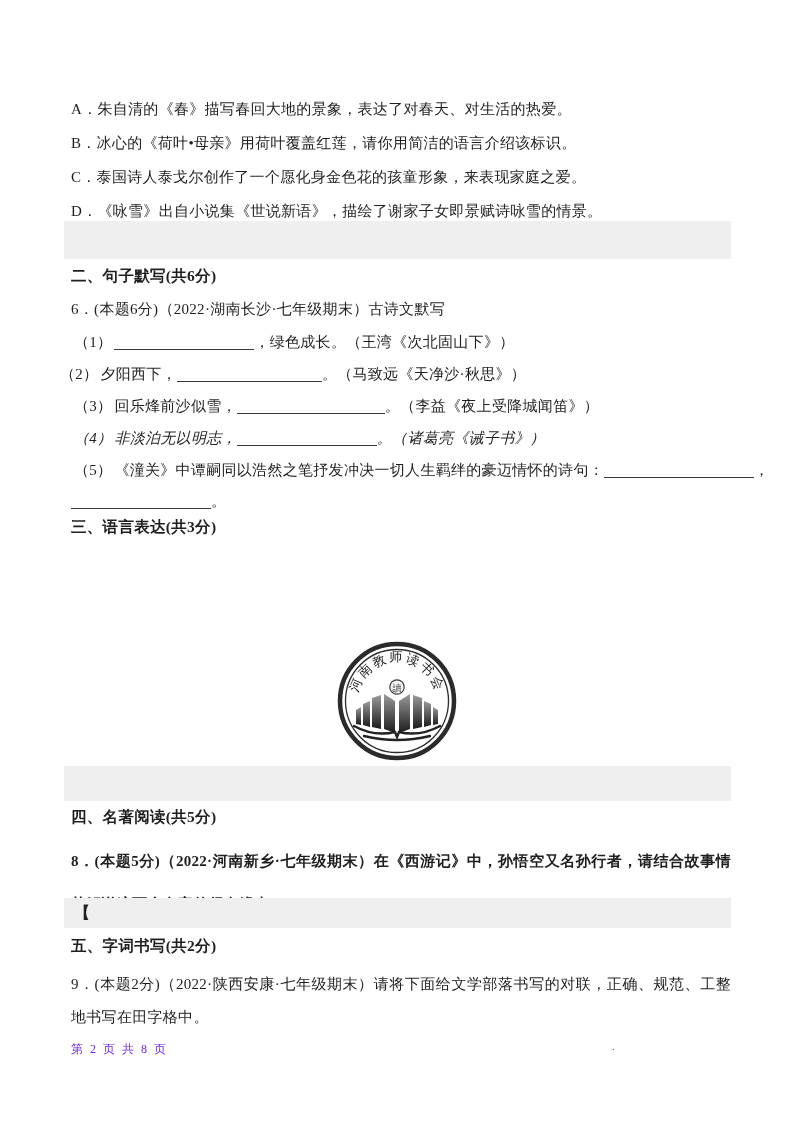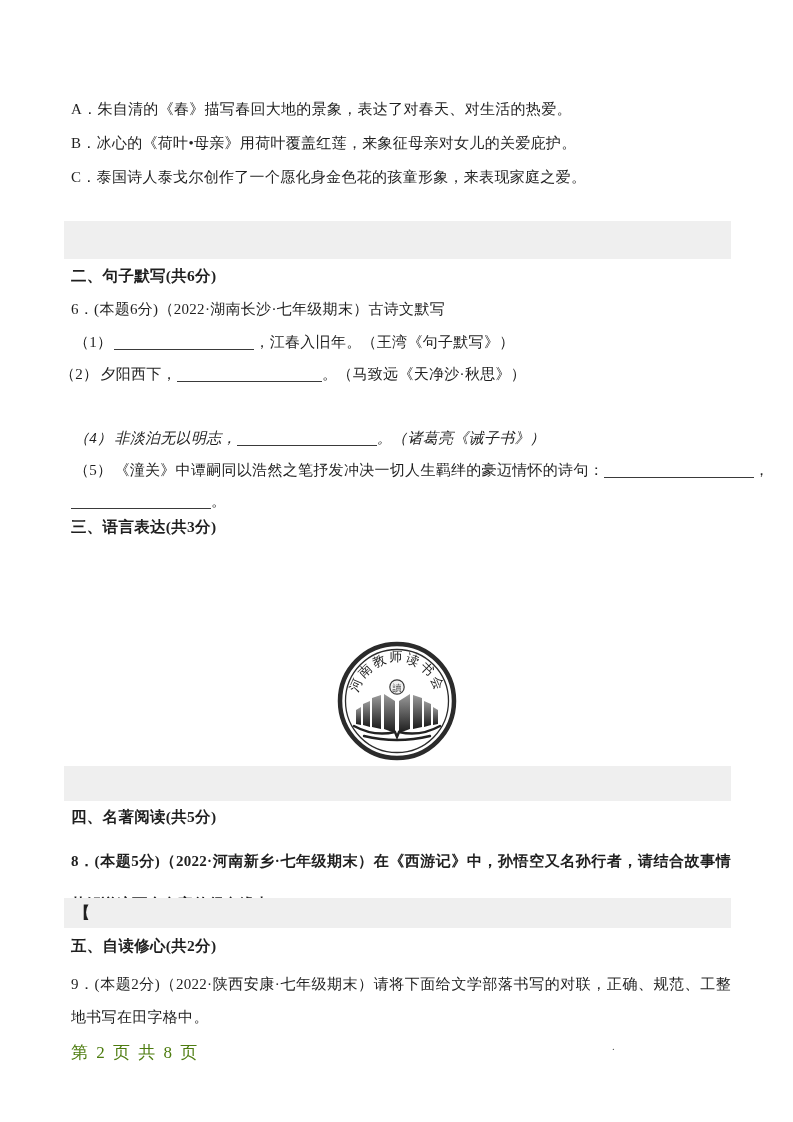--- a/index.html
+++ b/index.html
@@ -11,43 +11,47 @@
   #page{position:relative;width:793px;height:1122px;background:#ffffff;}
   .abs{position:absolute;}
   .line{font-size:15px;white-space:nowrap;letter-spacing:.3px;}
   .para{font-size:15px;line-height:32px;text-align:justify;letter-spacing:.3px;width:660px;}
   .heading{font-size:15.5px;font-weight:bold;white-space:nowrap;letter-spacing:.3px;}
   .band{background:#efefef;left:64px;width:667px;}
   .blank{display:inline-block;border-bottom:1px solid #3a3a3a;height:15px;vertical-align:-3px;}
   .w140{width:140px;} .w145{width:145px;} .w148{width:148px;} .w150{width:150px;}
   .num{margin-right:2px;}
   .bracket{font-size:16px;font-weight:bold;line-height:30px;padding-left:10px;}
-  .footer{font-size:17px;color:#4d7c0f;letter-spacing:2px;white-space:nowrap;}
+  .footer{font-size:12px;color:#6d28d9;letter-spacing:2px;white-space:nowrap;}
   .stray{font-size:11px;color:#555;}
   .logo-box{width:122px;height:122px;}
 </style>
 </head>
 <body>
 
 <div id="page">
 
   <div class="abs line" style="left:71px;top:100px;">A．朱自清的《春》描写春回大地的景象，表达了对春天、对生活的热爱。</div>
-  <div class="abs line" style="left:71px;top:134px;">B．冰心的《荷叶•母亲》用荷叶覆盖红莲，来象征母亲对女儿的关爱庇护。</div>
+  <div class="abs line" style="left:71px;top:134px;">B．冰心的《荷叶•母亲》用荷叶覆盖红莲，请你用简洁的语言介绍该标识。</div>
   <div class="abs line" style="left:71px;top:168px;">C．泰国诗人泰戈尔创作了一个愿化身金色花的孩童形象，来表现家庭之爱。</div>
+  <div class="abs line" style="left:71px;top:202px;">D．《咏雪》出自小说集《世说新语》，描绘了谢家子女即景赋诗咏雪的情景。</div>
 
   <div class="abs band" style="top:221px;height:38px;"></div>
 
   <div class="abs heading" style="left:71px;top:266px;">二、句子默写(共6分)</div>
   <div class="abs line" style="left:71px;top:300px;">6．(本题6分)（2022·湖南长沙·七年级期末）古诗文默写</div>
 
   <div class="abs line" style="left:74px;top:333px;">
-    <span class="num">（1）</span><span></span><span class="blank w140"></span><span>，江春入旧年。（王湾《句子默写》）</span>
+    <span class="num">（1）</span><span></span><span class="blank w140"></span><span>，绿色成长。（王湾《次北固山下》）</span>
   </div>
   <div class="abs line" style="left:60px;top:365px;">
     <span class="num">（2）</span><span>夕阳西下，</span><span class="blank w145"></span><span>。（马致远《天净沙·秋思》）</span>
+  </div>
+  <div class="abs line" style="left:74px;top:397px;">
+    <span class="num">（3）</span><span>回乐烽前沙似雪，</span><span class="blank w148"></span><span>。（李益《夜上受降城闻笛》）</span>
   </div>
   <div class="abs line" style="left:74px;top:429px;font-style:italic;">
     <span class="num">（4）</span><span>非淡泊无以明志，</span><span class="blank w140"></span><span>。（诸葛亮《诫子书》）</span>
   </div>
   <div class="abs line" style="left:74px;top:461px;">
     <span class="num">（5）</span><span>《潼关》中谭嗣同以浩然之笔抒发冲决一切人生羁绊的豪迈情怀的诗句：</span><span class="blank w150"></span><span>，</span>
   </div>
   <div class="abs line" style="left:71px;top:492px;">
     <span class="blank w140"></span><span>。</span>
   </div>
@@ -94,19 +98,19 @@
 
   <div class="abs band" style="top:766px;height:35px;"></div>
 
   <div class="abs heading" style="left:71px;top:807px;">四、名著阅读(共5分)</div>
   <div class="abs para" style="left:71px;top:840px;line-height:43px;font-weight:bold;">8．(本题5分)（2022·河南新乡·七年级期末）在《西游记》中，孙悟空又名孙行者，请结合故事情节解说这两个名字的得名缘由。</div>
 
   <div class="abs band" style="top:898px;height:30px;">
     <span class="bracket">【</span>
   </div>
 
-  <div class="abs heading" style="left:71px;top:936px;">五、自读修心(共2分)</div>
+  <div class="abs heading" style="left:71px;top:936px;">五、字词书写(共2分)</div>
   <div class="abs para" style="left:71px;top:968px;line-height:33px;">9．(本题2分)（2022·陕西安康·七年级期末）请将下面给文学部落书写的对联，正确、规范、工整地书写在田字格中。</div>
 
   <div class="abs footer" style="left:71px;top:1041px;">第 2 页 共 8 页</div>
   <div class="abs stray" style="left:612px;top:1040px;">.</div>
 
 </div>
 
 </body></html>

